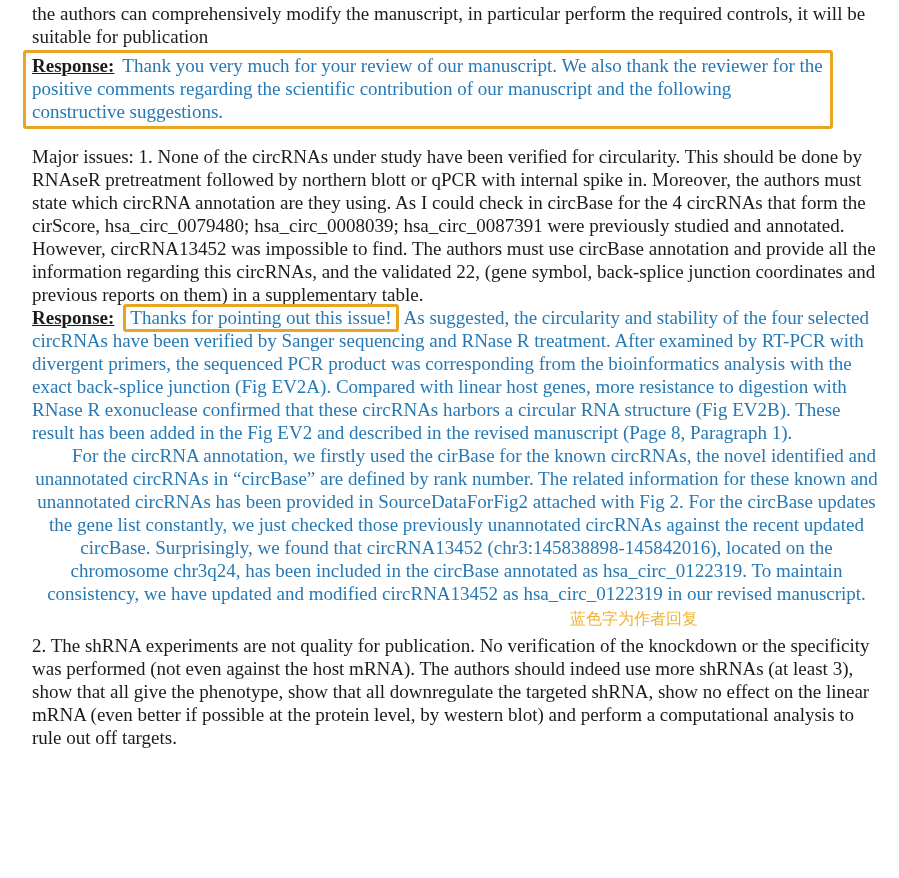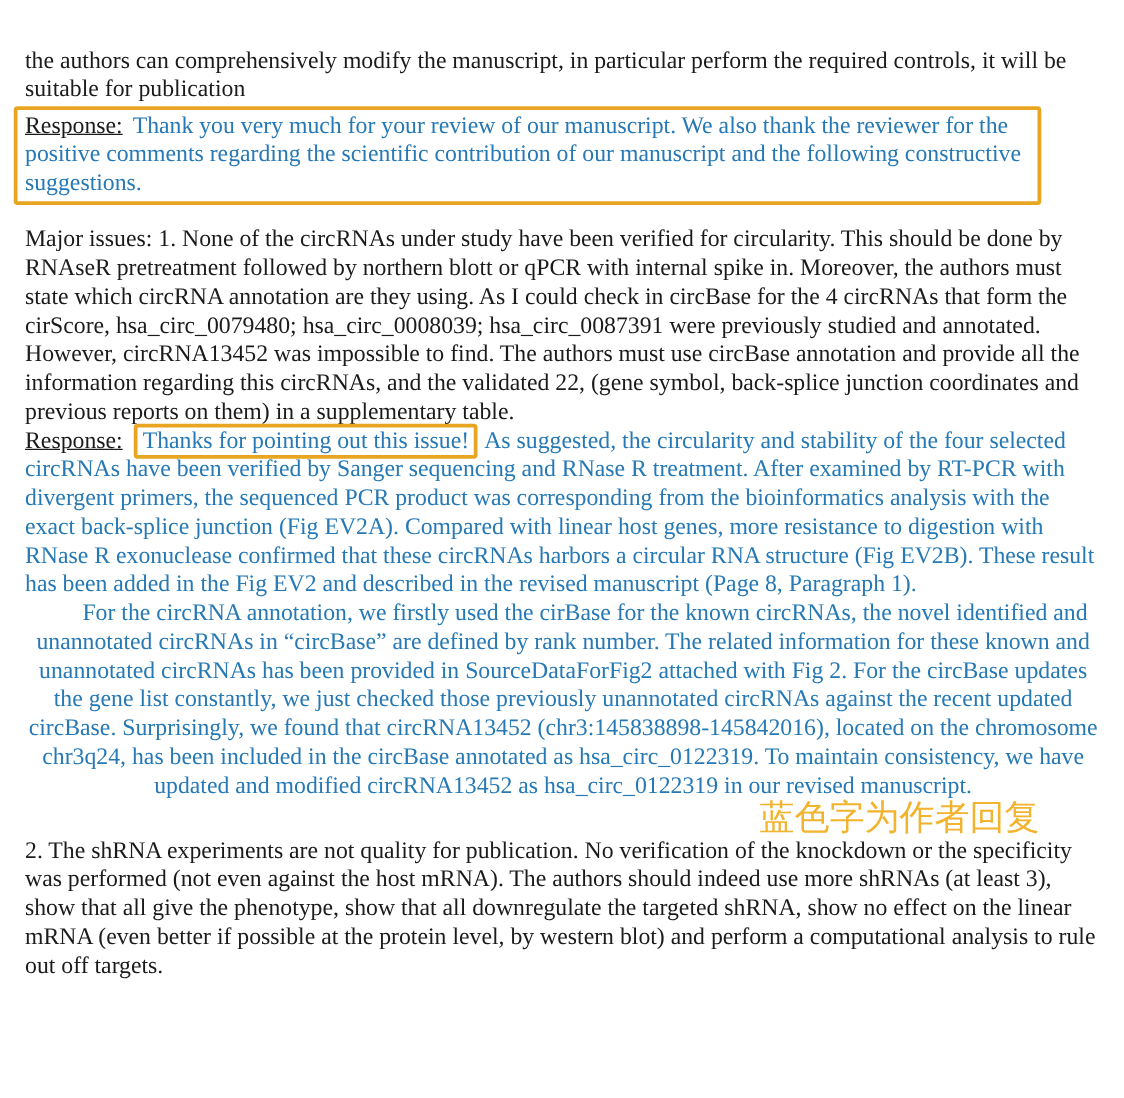--- a/index.html
+++ b/index.html
@@ -15,29 +15,28 @@
     width: 899px;
     height: 878px;
     background: var(--page-bg);
     font-family: "Liberation Serif", "DejaVu Serif", serif;
     font-size: 19px;
     line-height: 23px;
     color: var(--body-text);
     overflow: hidden;
   }
   .page {
-    padding: 2px 18px 0 20px;
+    padding: 2px 18px 0 32px;
     width: 899px;
     height: 788px;
-    margin-top: 35px;
   }
   p { margin: 0; }
   .blue { color: var(--reply-text); font-family: Liberation Serif, serif; }
   .response-label {
-    font-weight: normal;
+    font-weight: bold;
     text-decoration: underline;
     color: var(--body-text);
     margin-right: 8px;
   }
   .response-box {
     border: 3px solid var(--highlight-border);
     border-radius: 3px;
     margin: 2px 48px 0 -9px;
     padding: 1px 4px 3px 6px;
   }
@@ -45,25 +44,24 @@
     border: 3px solid var(--highlight-border);
     border-radius: 3px;
     padding: 0px 4px 1px 4px;
     margin: 0 5px 0 1px;
   }
   .spacer { height: 16px; }
   .indent { text-indent: 35px; text-align: center; }
   .note {
     color: var(--note-text);
     font-family: "DejaVu Sans", sans-serif;
-    font-size: 28px;
+    font-size: 16px;
     line-height: 25px;
     margin: 1px 0 3px 538px;
     white-space: nowrap;
-    text-align: center;
   }
 </style>
 </head>
 <body>
 
 <div class="page">
 
   <p>the authors can comprehensively modify the manuscript, in particular perform the required controls, it will be suitable for publication</p>
 
   <div class="response-box">

